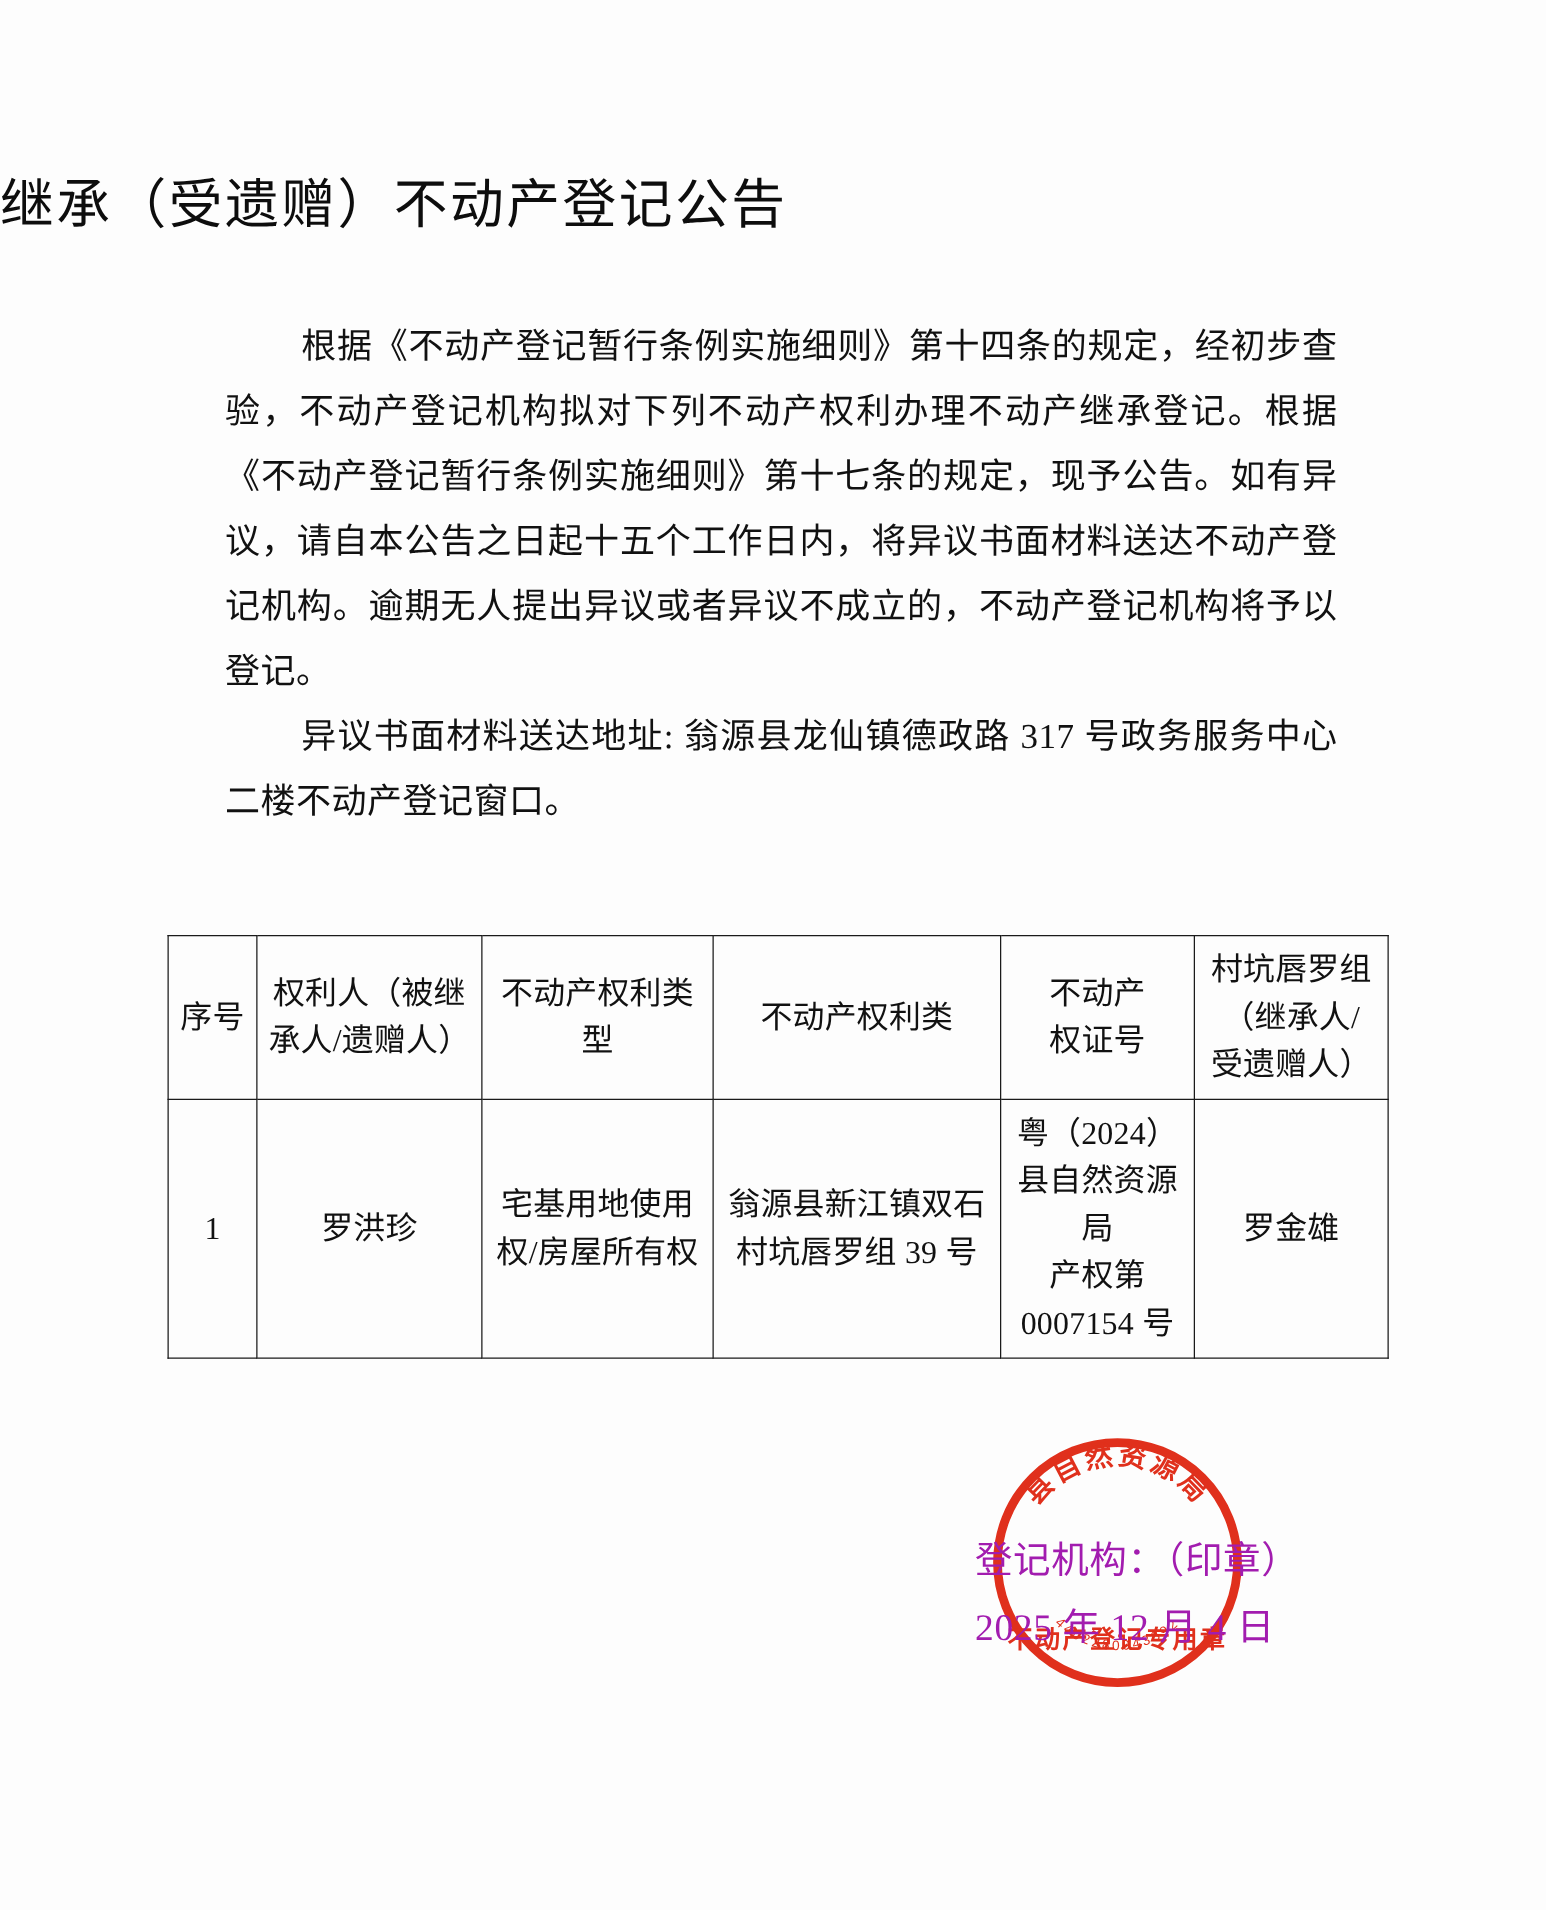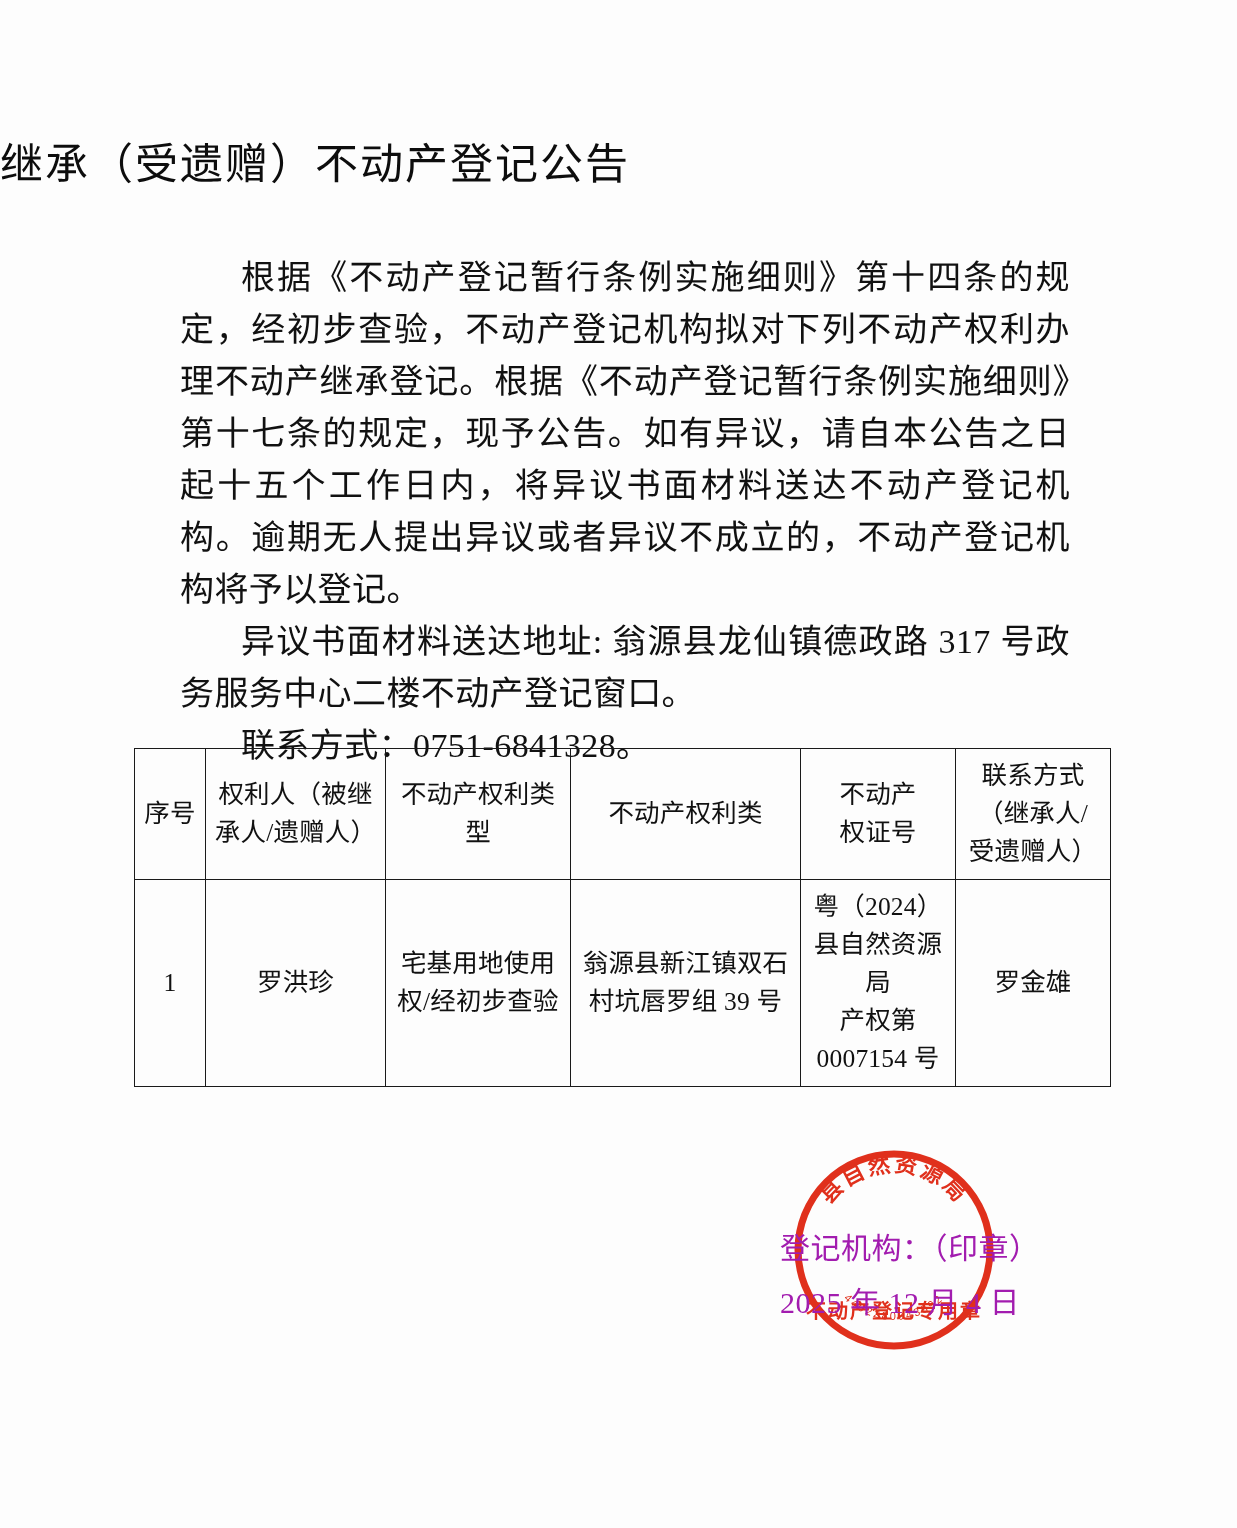--- a/index.html
+++ b/index.html
@@ -35,21 +35,21 @@
   }
 
   
   .body-block {
     position: absolute;
     left: 180px;
     top: 252px;
     width: 890px;
   }
   .para {
-    font-size: 34px;
+    font-size: 28px;
     line-height: 52px;
     letter-spacing: 0.4px;
     text-align: justify;
     text-justify: inter-character;
     color: #111111;
     margin: 0;
   }
   .para.indent {
     text-indent: 61px;
   }
@@ -142,21 +142,20 @@
 </head>
 <body>
 
 <div id="page">
 
   <div class="doc-title">继承（受遗赠）不动产登记公告</div>
 
   <div class="body-block">
     <p class="para indent">根据《不动产登记暂行条例实施细则》第十四条的规定，经初步查验，不动产登记机构拟对下列不动产权利办理不动产继承登记。根据《不动产登记暂行条例实施细则》第十七条的规定，现予公告。如有异议，请自本公告之日起十五个工作日内，将异议书面材料送达不动产登记机构。逾期无人提出异议或者异议不成立的，不动产登记机构将予以登记。</p>
     <p class="para indent">异议书面材料送达地址: 翁源县龙仙镇德政路 317 号政务服务中心二楼不动产登记窗口。</p>
-    <p class="para indent">联系方式：0751-6841328。</p>
   </div>
 
   <table class="reg-table">
     <colgroup>
       <col class="col-seq">
       <col class="col-owner">
       <col class="col-type">
       <col class="col-loc">
       <col class="col-cert">
       <col class="col-appl">
@@ -186,35 +185,35 @@
           </span>
         </td>
         <td>
           <span class="cell-lines">
             <span>不动产</span>
             <span>权证号</span>
           </span>
         </td>
         <td>
           <span class="cell-lines">
-            <span>联系方式</span>
+            <span>村坑唇罗组</span>
             <span>（继承人/</span>
             <span>受遗赠人）</span>
           </span>
         </td>
       </tr>
     </thead>
     <tbody>
       <tr>
         <td>1</td>
         <td>罗洪珍</td>
         <td>
           <span class="cell-lines">
             <span>宅基用地使用</span>
-            <span>权/经初步查验</span>
+            <span>权/房屋所有权</span>
           </span>
         </td>
         <td>
           <span class="cell-lines">
             <span>翁源县新江镇双石</span>
             <span>村坑唇罗组 39 号</span>
           </span>
         </td>
         <td>
           <span class="cell-lines">

